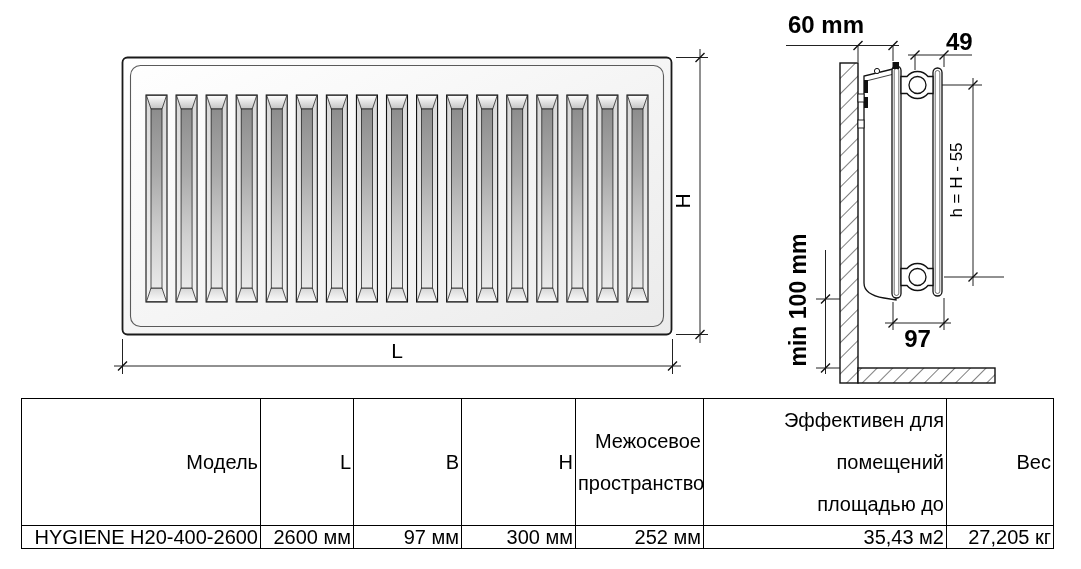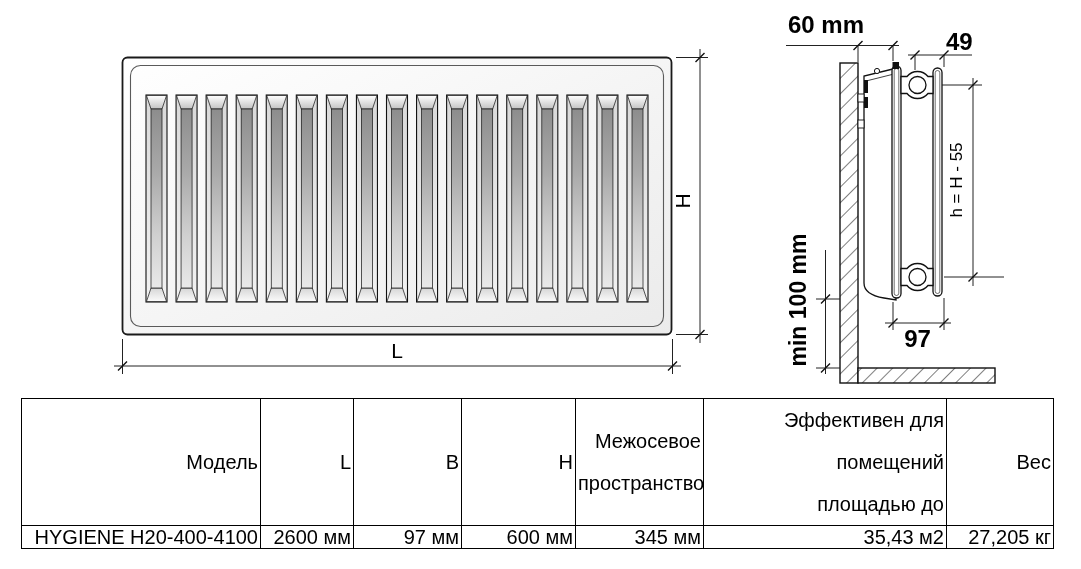--- a/index.html
+++ b/index.html
@@ -195,23 +195,23 @@
           <th>H</th>
           <th>Межосевое
 пространство</th>
           <th>Эффективен для помещений
 площадью до</th>
           <th>Вес</th>
         </tr>
       </thead>
     <tbody>
         <tr>
-          <td>HYGIENE H20-400-4100</td>
+          <td>HYGIENE H20-400-2600</td>
           <td>2600 мм</td>
           <td>97 мм</td>
-          <td>600 мм</td>
-          <td>345 мм</td>
+          <td>300 мм</td>
+          <td>252 мм</td>
           <td>35,43 м2</td>
           <td>27,205 кг</td>
         </tr>
       </tbody>
   </table>
 </div>
 
 </body></html>

